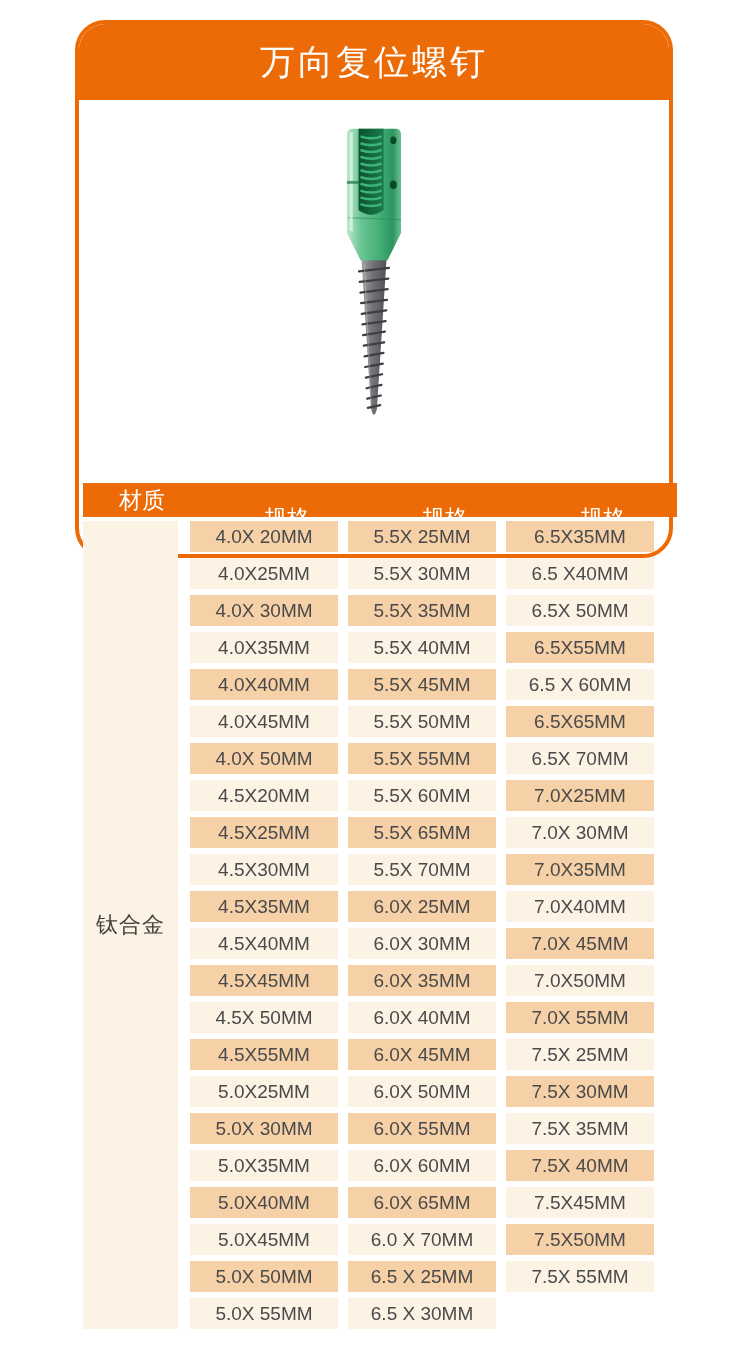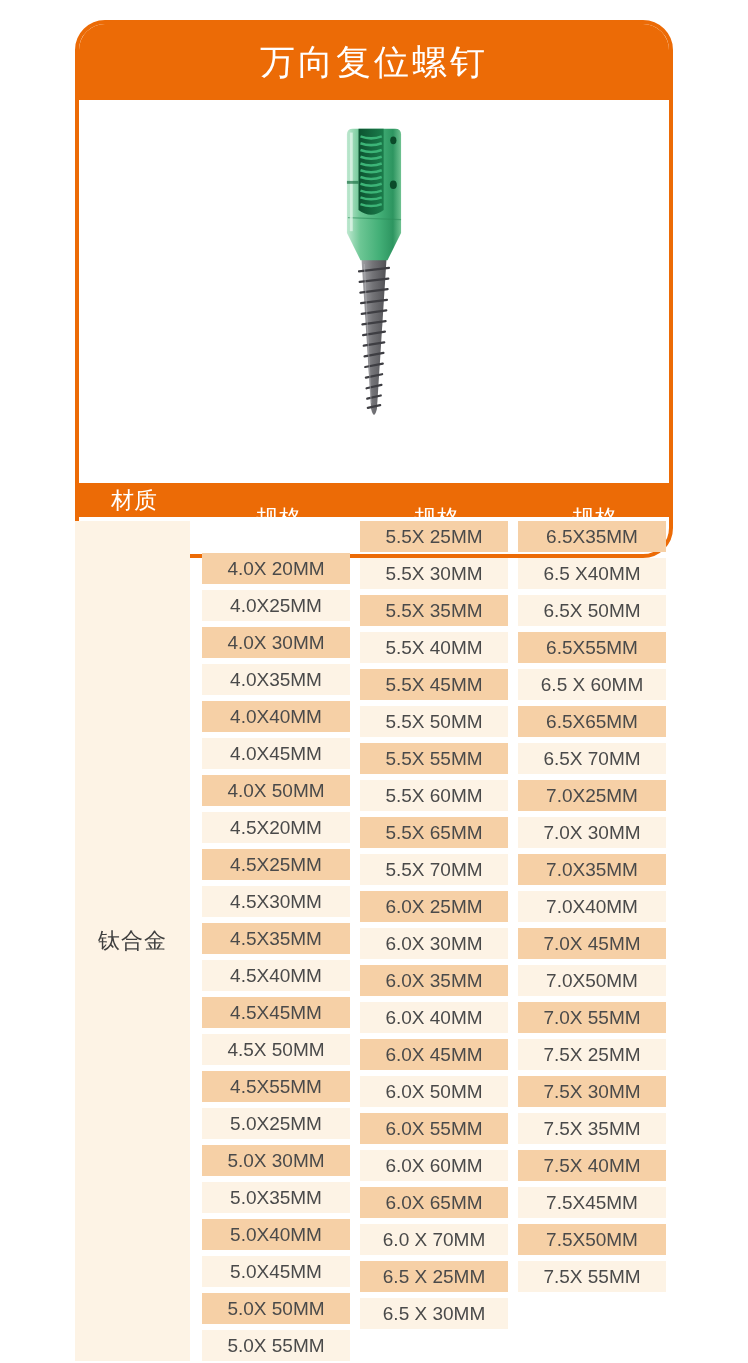--- a/index.html
+++ b/index.html
@@ -23,38 +23,38 @@
   .card-title{
     height:76px;background:var(--orange);color:var(--header-text);
     display:flex;align-items:center;justify-content:center;
     font-size:35px;letter-spacing:3px;font-weight:400;
   }
   .card-body{
     height:353px;display:flex;justify-content:center;align-items:flex-start;
   }
   .card-body svg{margin-top:22px;}
   
-  .spec-table{position:absolute;left:75px;top:483px;width:594px;}
+  .spec-table{position:absolute;left:83px;top:483px;width:594px;}
   .thead{
     display:flex;height:34px;background:var(--orange);color:var(--header-text);
     align-items:center;font-size:23px;
   }
   .th{text-align:center;}
   .th-material{width:118px;}
   .th-spec{width:148px;margin-top:36px;}
   .th-spec.first{margin-left:12px;}
   .th-spec.next{margin-left:10px;}
   .tbody{display:flex;margin-top:4px;align-items:stretch;}
   .material-col{
-    width:115px;background:var(--cell-light);
+    width:95px;background:var(--cell-light);
     display:flex;align-items:center;justify-content:center;
     font-size:22px;color:#3F3F3F;letter-spacing:1px;
   }
   .spec-col{width:148px;display:flex;flex-direction:column;}
-  .spec-col.first{margin-left:12px;margin-top:32px;}
+  .spec-col.first{margin-left:12px;}
   .spec-col.next{margin-left:10px;border-radius:26px;}
   .cell{
     height:31px;margin-bottom:6px;flex:0 0 31px;
     display:flex;align-items:center;justify-content:center;
     font-size:19px;color:var(--cell-text);
   }
   .cell:last-child{margin-bottom:0;}
   .cell.dark{background:var(--cell-dark);}
   .cell.light{background:var(--cell-light);}
 </style>

